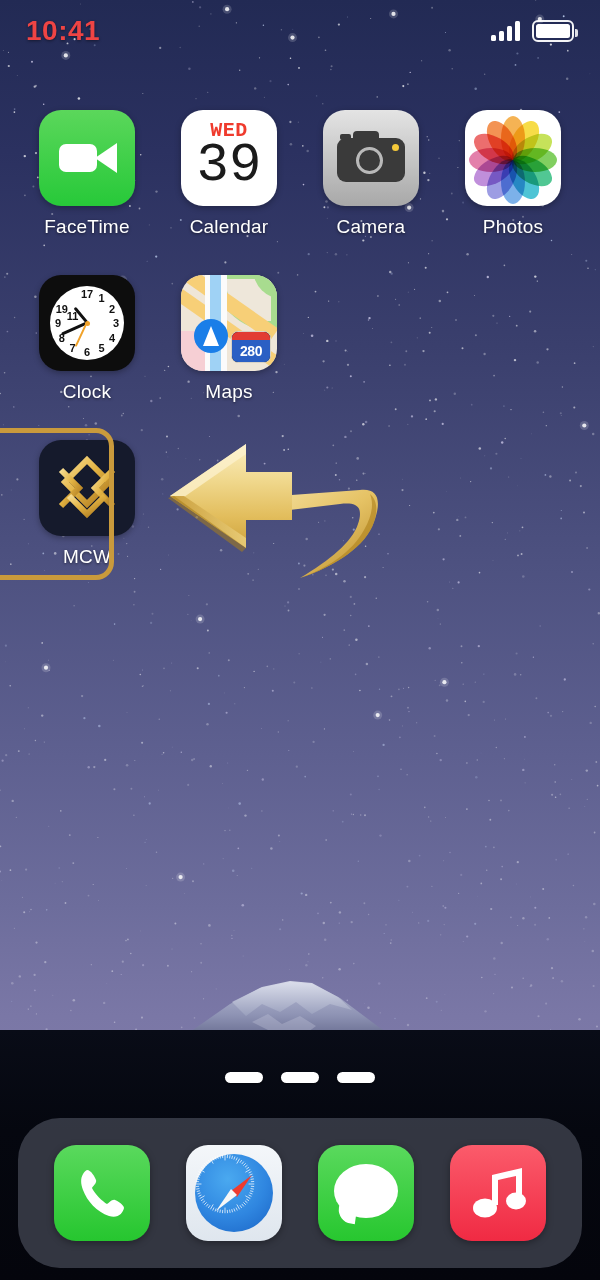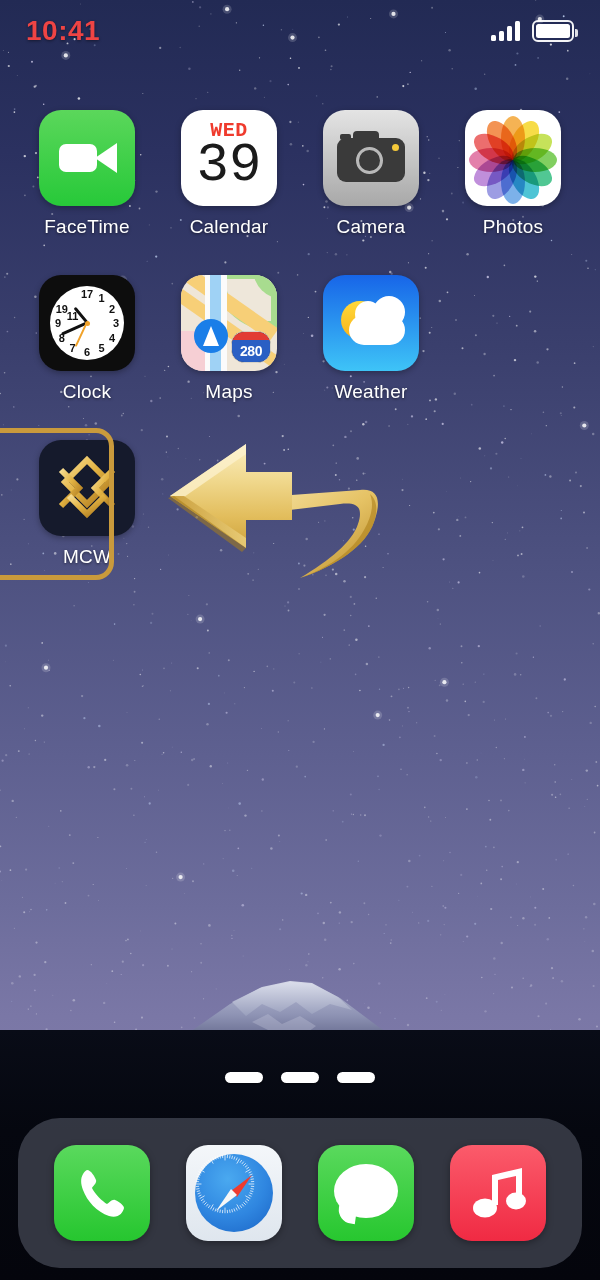--- a/index.html
+++ b/index.html
@@ -235,21 +235,21 @@
   }
   .mp-nav::after {
     content:""; position:absolute; left:9px; top:7px;
     width:0;height:0;
     border-left:8px solid transparent;
     border-right:8px solid transparent;
     border-bottom:20px solid #fff;
   }
   .mp-shield {
     position:absolute; right:6px; bottom:8px; width:40px; height:32px;
-    background:#0f172a; border-radius:13px; overflow:hidden;
+    background:#0f172a; border-radius:7px; overflow:hidden;
     border:1.5px solid #d8d2c6;
   }
   .mp-shield .red { position:absolute; left:0; top:0; width:100%; height:9px; background:#e23b33; }
   .mp-shield .blue { position:absolute; left:0; top:8px; width:100%; height:24px; background:#2a5fc4; }
   .mp-shield .num {
     position:absolute; left:0; top:11px; width:100%; text-align:center;
     color:#fff; font-size:14px; font-weight:bold; letter-spacing:-.5px;
   }
 
   
@@ -1408,27 +1408,20 @@
           <div class="mp-nav"></div>
           <div class="mp-shield">
             <div class="red"></div>
               <div class="blue"></div>
             <div class="num">280</div>
           </div>
         </div>
         <div class="label">Maps</div>
       </div>
 
-      <div class="cell">
-        <div class="icon ic-weather">
-          <div class="w-sun"></div>
-            <div class="w-cloud"></div>
-        </div>
-        <div class="label">Weather</div>
-      </div>
     </div>
 
     <div class="row" style="margin-left:16px; margin-top:37px;">
       <div class="cell">
         <div class="icon ic-mcw">
           <svg class="mcw-logo" viewBox="0 0 96 96">
             <defs>
               <linearGradient id="goldL" x1="0" y1="0" x2="1" y2="1">
                 <stop offset="0%" stop-color="#f7dd92"></stop>
                 <stop offset="45%" stop-color="#e3b343"></stop>

